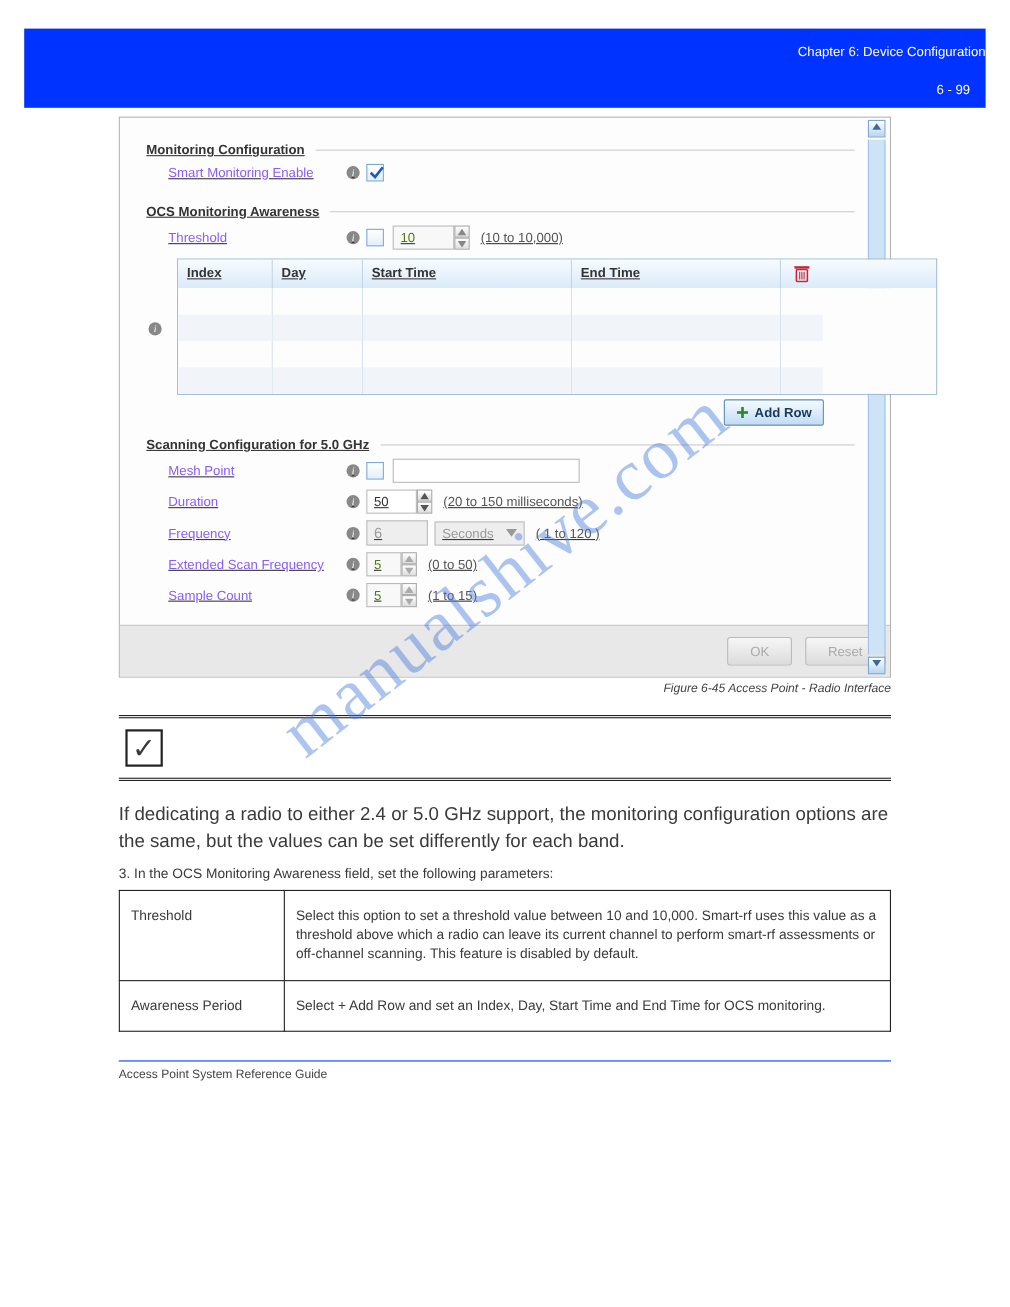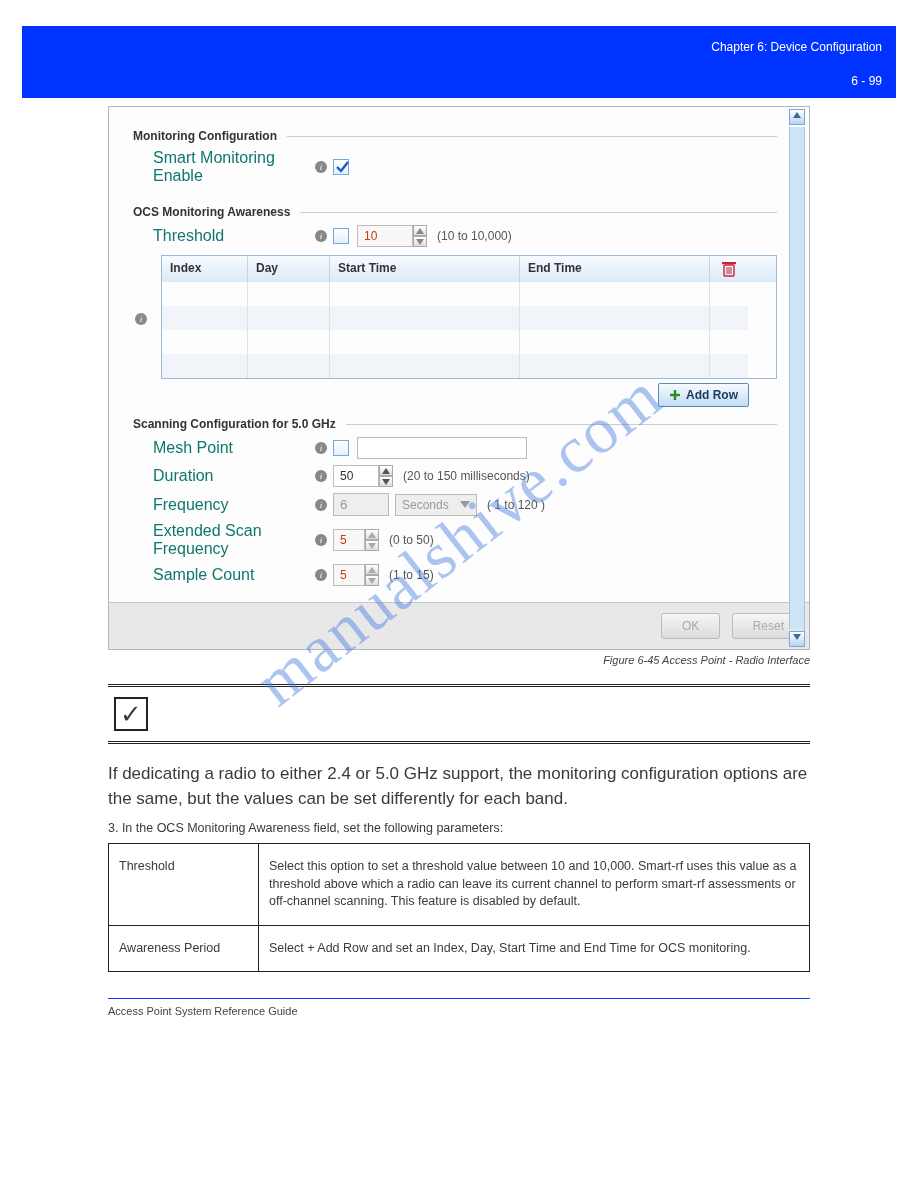--- a/index.html
+++ b/index.html
@@ -1,40 +1,40 @@
 <!DOCTYPE html>
 <html><head>
 <meta charset="utf-8">
 <style>
   * { box-sizing: border-box; margin: 0; padding: 0; }
   body { font-family: Arial, Helvetica, sans-serif; font-size: 12px; color: #3a3a3a; background: #fff; width: 918px; margin: 0 auto; }
   .header-bar { background: #0033ff; height: 72px; margin: 26px 22px 0 22px; position: relative; }
   .header-page { position: absolute; right: 14px; bottom: 10px; color: #fff; font-size: 12px; }
-  .header-chapter { color: #fff; font-size: 12px; position: absolute; right: 14px; top: 14px; }
+  .header-chapter { color: #fff; font-size: 12px; position: absolute; right: 0; top: 14px; }
   .screenshot-wrapper { margin: 8px 108px 0 108px; position: relative; }
   .panel { border: 1px solid #b5b5b5; background: #fdfdfd; }
   .scroll-up { position: absolute; right: 4px; top: 2px; width: 16px; height: 16px; background: linear-gradient(#fff,#b9d3f1); border: 1px solid #7aa8d8; }
   .scroll-up svg, .scroll-down svg { display:block; margin: auto; }
   .scroll-track { position: absolute; right: 4px; top: 20px; bottom: 20px; width: 16px; background: #cfe3f6; border-left:1px solid #a3c4e6; border-right:1px solid #a3c4e6;}
   .scroll-down { position: absolute; right: 4px; bottom: 2px; width: 16px; height: 16px; background: linear-gradient(#fff,#b9d3f1); border: 1px solid #7aa8d8; }
-  .inner { position: relative; padding: 16px 32px 10px 24px; }
+  .inner { position: relative; padding: 16px 32px 10px 24px; text-decoration: underline; }
   .section-title { font-weight: bold; font-size: 12px; color: #333; }
   .row { display: flex; align-items: center; margin: 6px 0; }
-  .row-label { width: 176px; padding-left: 20px; color: #0f766e; font-size: 16px; }
+  .row-label { width: 176px; padding-left: 20px; color: #8b5cf6; font-size: 12px; }
   .info { width: 12px; height: 12px; border-radius: 50%; background: #888; color: #fff; font-size: 9px; font-style: italic; font-family: serif; display: inline-flex; align-items:center; justify-content:center; margin: 0 6px; }
   .chk { width: 16px; height: 16px; border: 1px solid #7aa8d8; background: linear-gradient(#fff,#e3effb); position: relative; display:inline-block; }
   .chk.checked svg { display:block; }
   .chk svg { display:none; position:absolute; left:1px; top:0; }
   .spinner { display: inline-flex; align-items: stretch; height: 22px; }
-  .spinner input { width: 56px; border: 1px solid #bbb; padding: 2px 6px; font-size: 12px; background:#f8f8f8; color:#c2410c; }
+  .spinner input { width: 56px; border: 1px solid #bbb; padding: 2px 6px; font-size: 12px; background:#f8f8f8; color:#4d7c0f; }
   .spinner .spin-btns { display:flex; flex-direction:column; }
   .spinner .spin-btns div { width: 14px; height: 11px; border: 1px solid #aaa; background: linear-gradient(#fff,#ddd); display:flex; align-items:center; justify-content:center;}
   .hint { color: #555; font-size: 12px; margin-left: 10px; }
   .divider-line { flex: 1; height: 1px; background: #ccc; margin-left: 10px; }
-  .tbl { margin: 8px 0 4px 28px; border: 1px solid #9cb9d6; width: 616px; }
+  .tbl { margin: 8px 0 4px 28px; border: 1px solid #9cb9d6; width: 691px; }
   .tbl-head { display:flex; background: linear-gradient(#f7fbff,#dbeaf8); }
   .th { border-right: 1px solid #c3d5e6; padding: 5px 8px; font-weight: bold; font-size: 12px; color:#333; }
   .th-idx { width: 86px; } .th-day { width: 82px; } .th-st { width: 190px; } .th-et { width: 190px; } .th-del { width: 38px; display:flex; align-items:center; justify-content:center; border-right:none;}
   .tbl-body { height: 96px; background:#fdfdfd; }
   .tbl-body .stripe { height: 24px; }
   .tbl-body .stripe:nth-child(even){ background:#f1f5f9; }
   .tbl-body-wrap { display:flex; }
   .tb-col { border-right:1px solid #d7e3ee; }
   .addrow-row { text-align:right; margin: 4px 28px 10px 0; }
   .btn { display:inline-flex; align-items:center; gap:5px; padding: 4px 10px; border: 1px solid #5c8ab8; background: linear-gradient(#f6fbff,#c1dcf4); font-size: 12px; color:#1a3a5a; font-weight:bold; border-radius:2px;}

